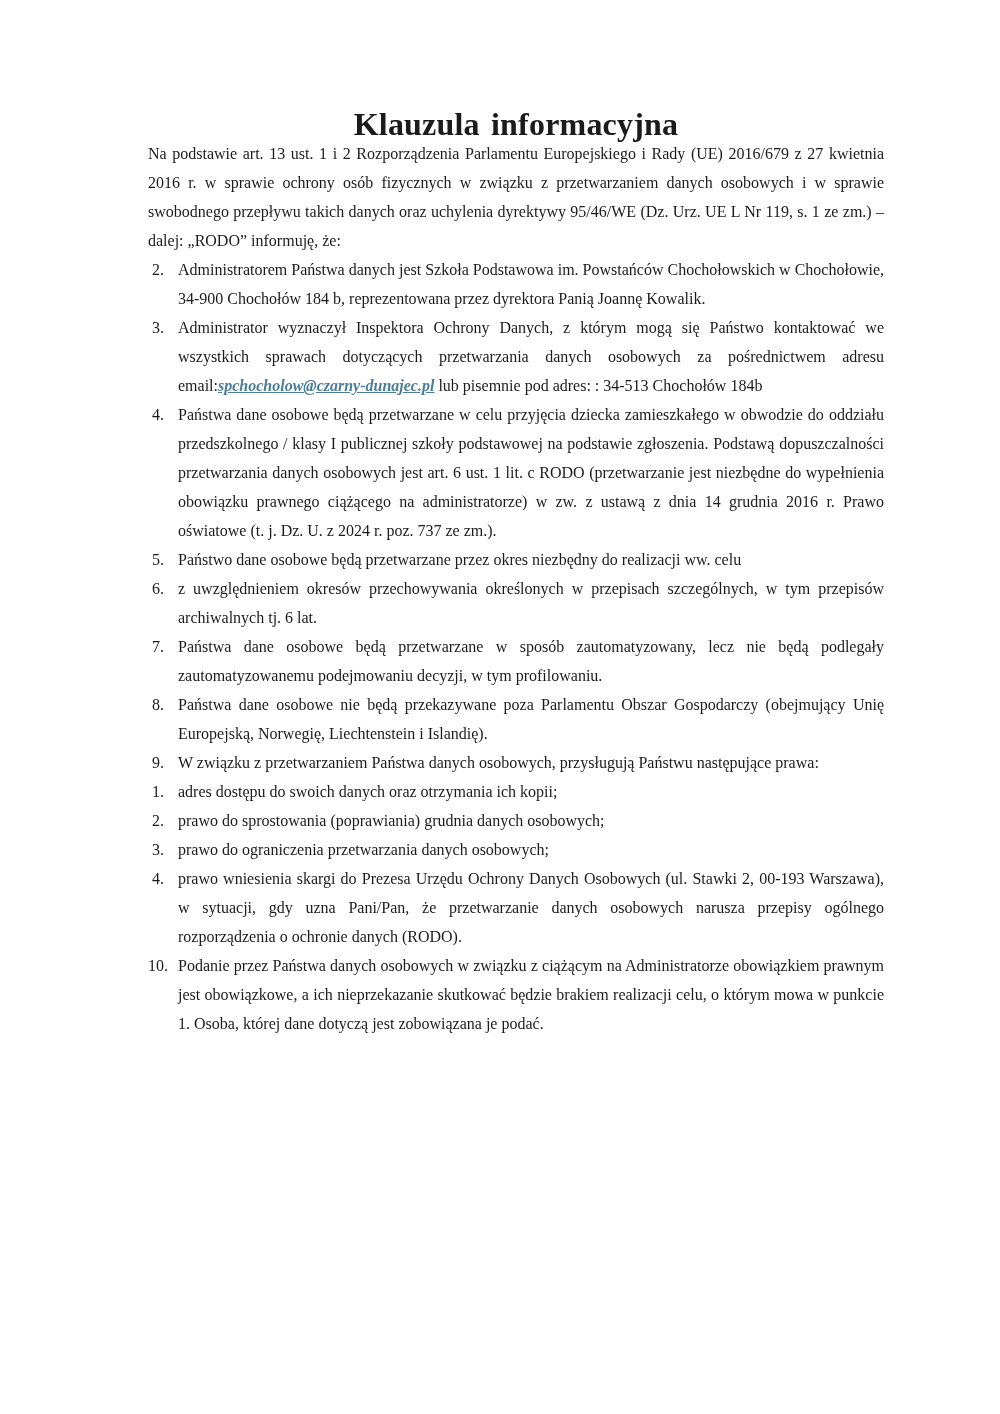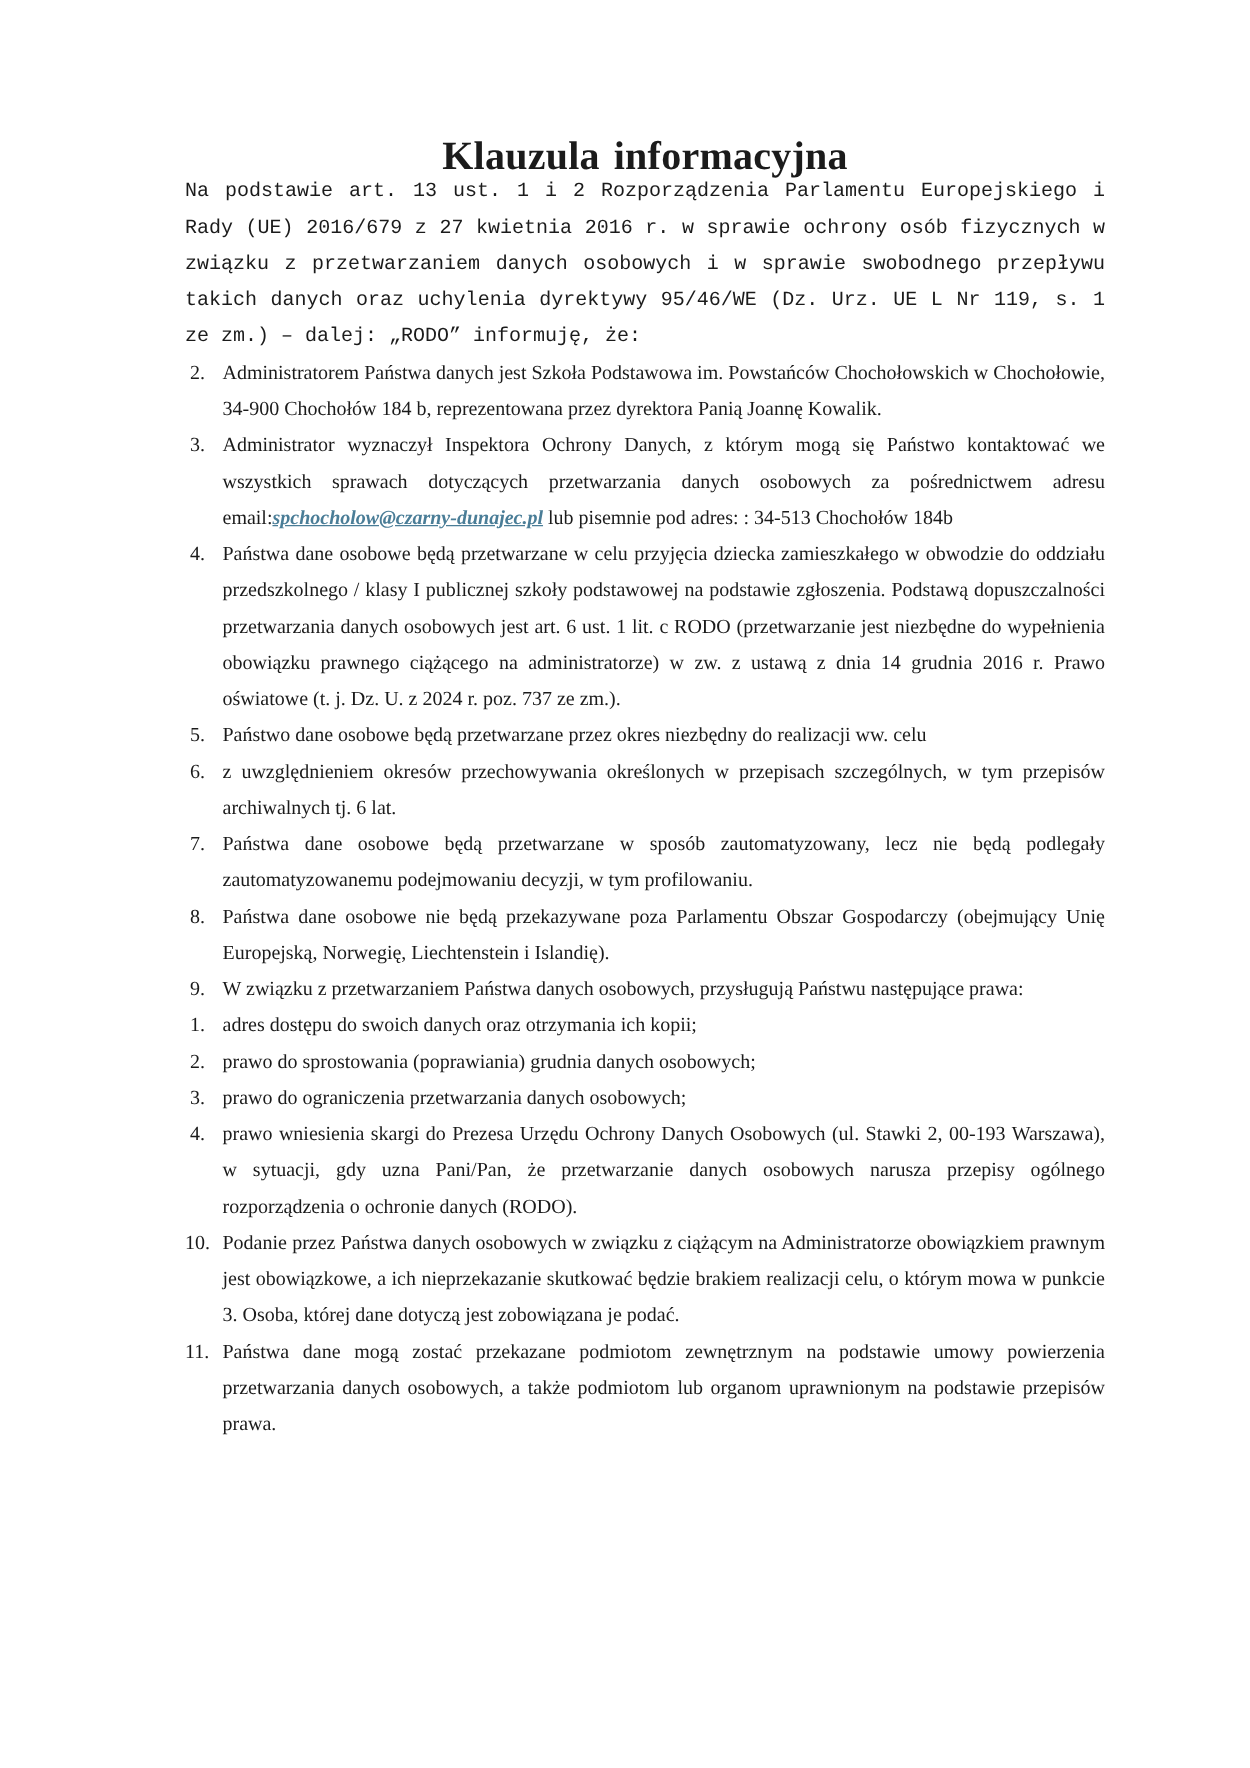--- a/index.html
+++ b/index.html
@@ -26,21 +26,20 @@
   }
   .doc-title {
     text-align: center;
     font-weight: bold;
     letter-spacing: 0.2px;
     word-spacing: 3px;
     margin-bottom: 0;
   }
   .intro {
     text-align: justify;
-    font-family: Liberation Mono, monospace;
   }
   .item {
     display: flex;
     align-items: flex-start;
   }
   .num {
     flex: 0 0 30px;
     width: 30px;
     padding-left: 4px;
   }
@@ -123,21 +122,17 @@
     <div class="txt">prawo do ograniczenia przetwarzania danych osobowych;</div>
   </div>
 
   <div class="item">
     <span class="num">4.</span>
     <div class="txt">prawo wniesienia skargi do Prezesa Urzędu Ochrony Danych Osobowych (ul. Stawki 2, 00-193 Warszawa), w sytuacji, gdy uzna Pani/Pan, że przetwarzanie danych osobowych narusza przepisy ogólnego rozporządzenia o ochronie danych (RODO).</div>
   </div>
 
   <div class="item wide">
     <span class="num">10.</span>
-    <div class="txt">Podanie przez Państwa danych osobowych w związku z ciążącym na Administratorze obowiązkiem prawnym jest obowiązkowe, a ich nieprzekazanie skutkować będzie brakiem realizacji celu, o którym mowa w punkcie 3. Osoba, której dane dotyczą jest zobowiązana je podać.</div>
+    <div class="txt">Podanie przez Państwa danych osobowych w związku z ciążącym na Administratorze obowiązkiem prawnym jest obowiązkowe, a ich nieprzekazanie skutkować będzie brakiem realizacji celu, o którym mowa w punkcie 1. Osoba, której dane dotyczą jest zobowiązana je podać.</div>
   </div>
 
-  <div class="item wide">
-    <span class="num">11.</span>
-    <div class="txt">Państwa dane mogą zostać przekazane podmiotom zewnętrznym na podstawie umowy powierzenia przetwarzania danych osobowych, a także podmiotom lub organom uprawnionym na podstawie przepisów prawa.</div>
-  </div>
 
 </div>
 
 </body></html>

